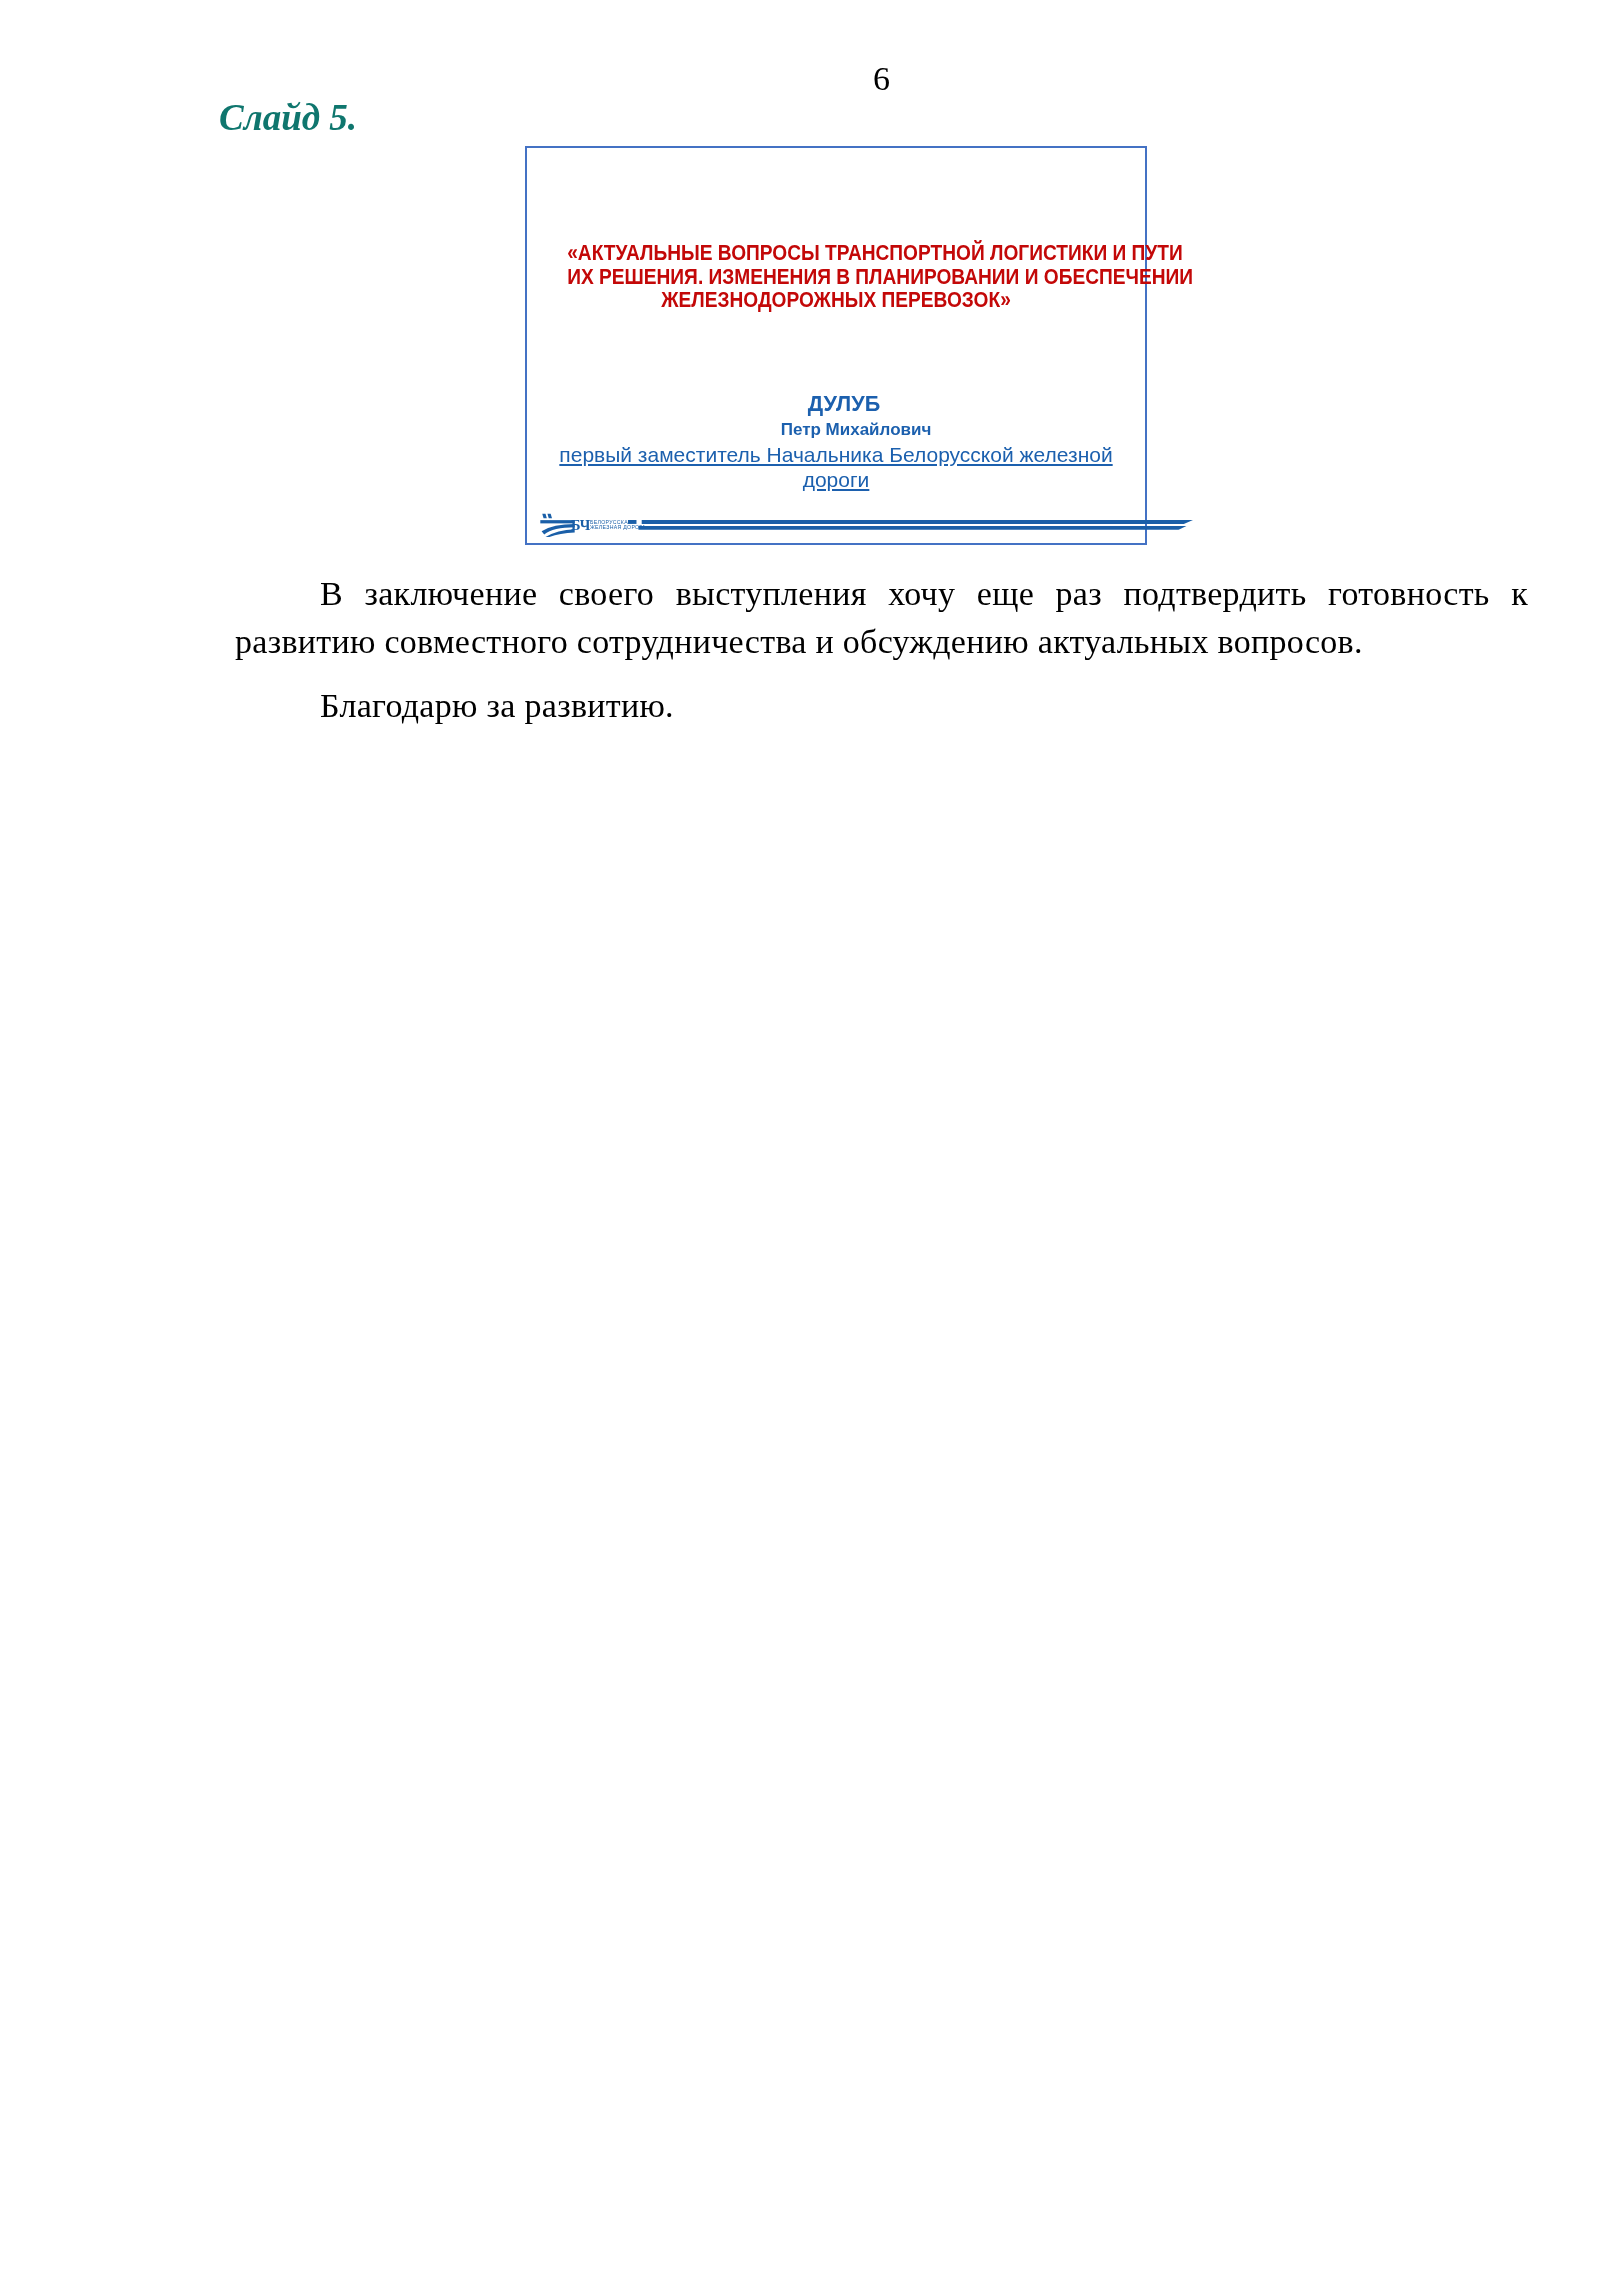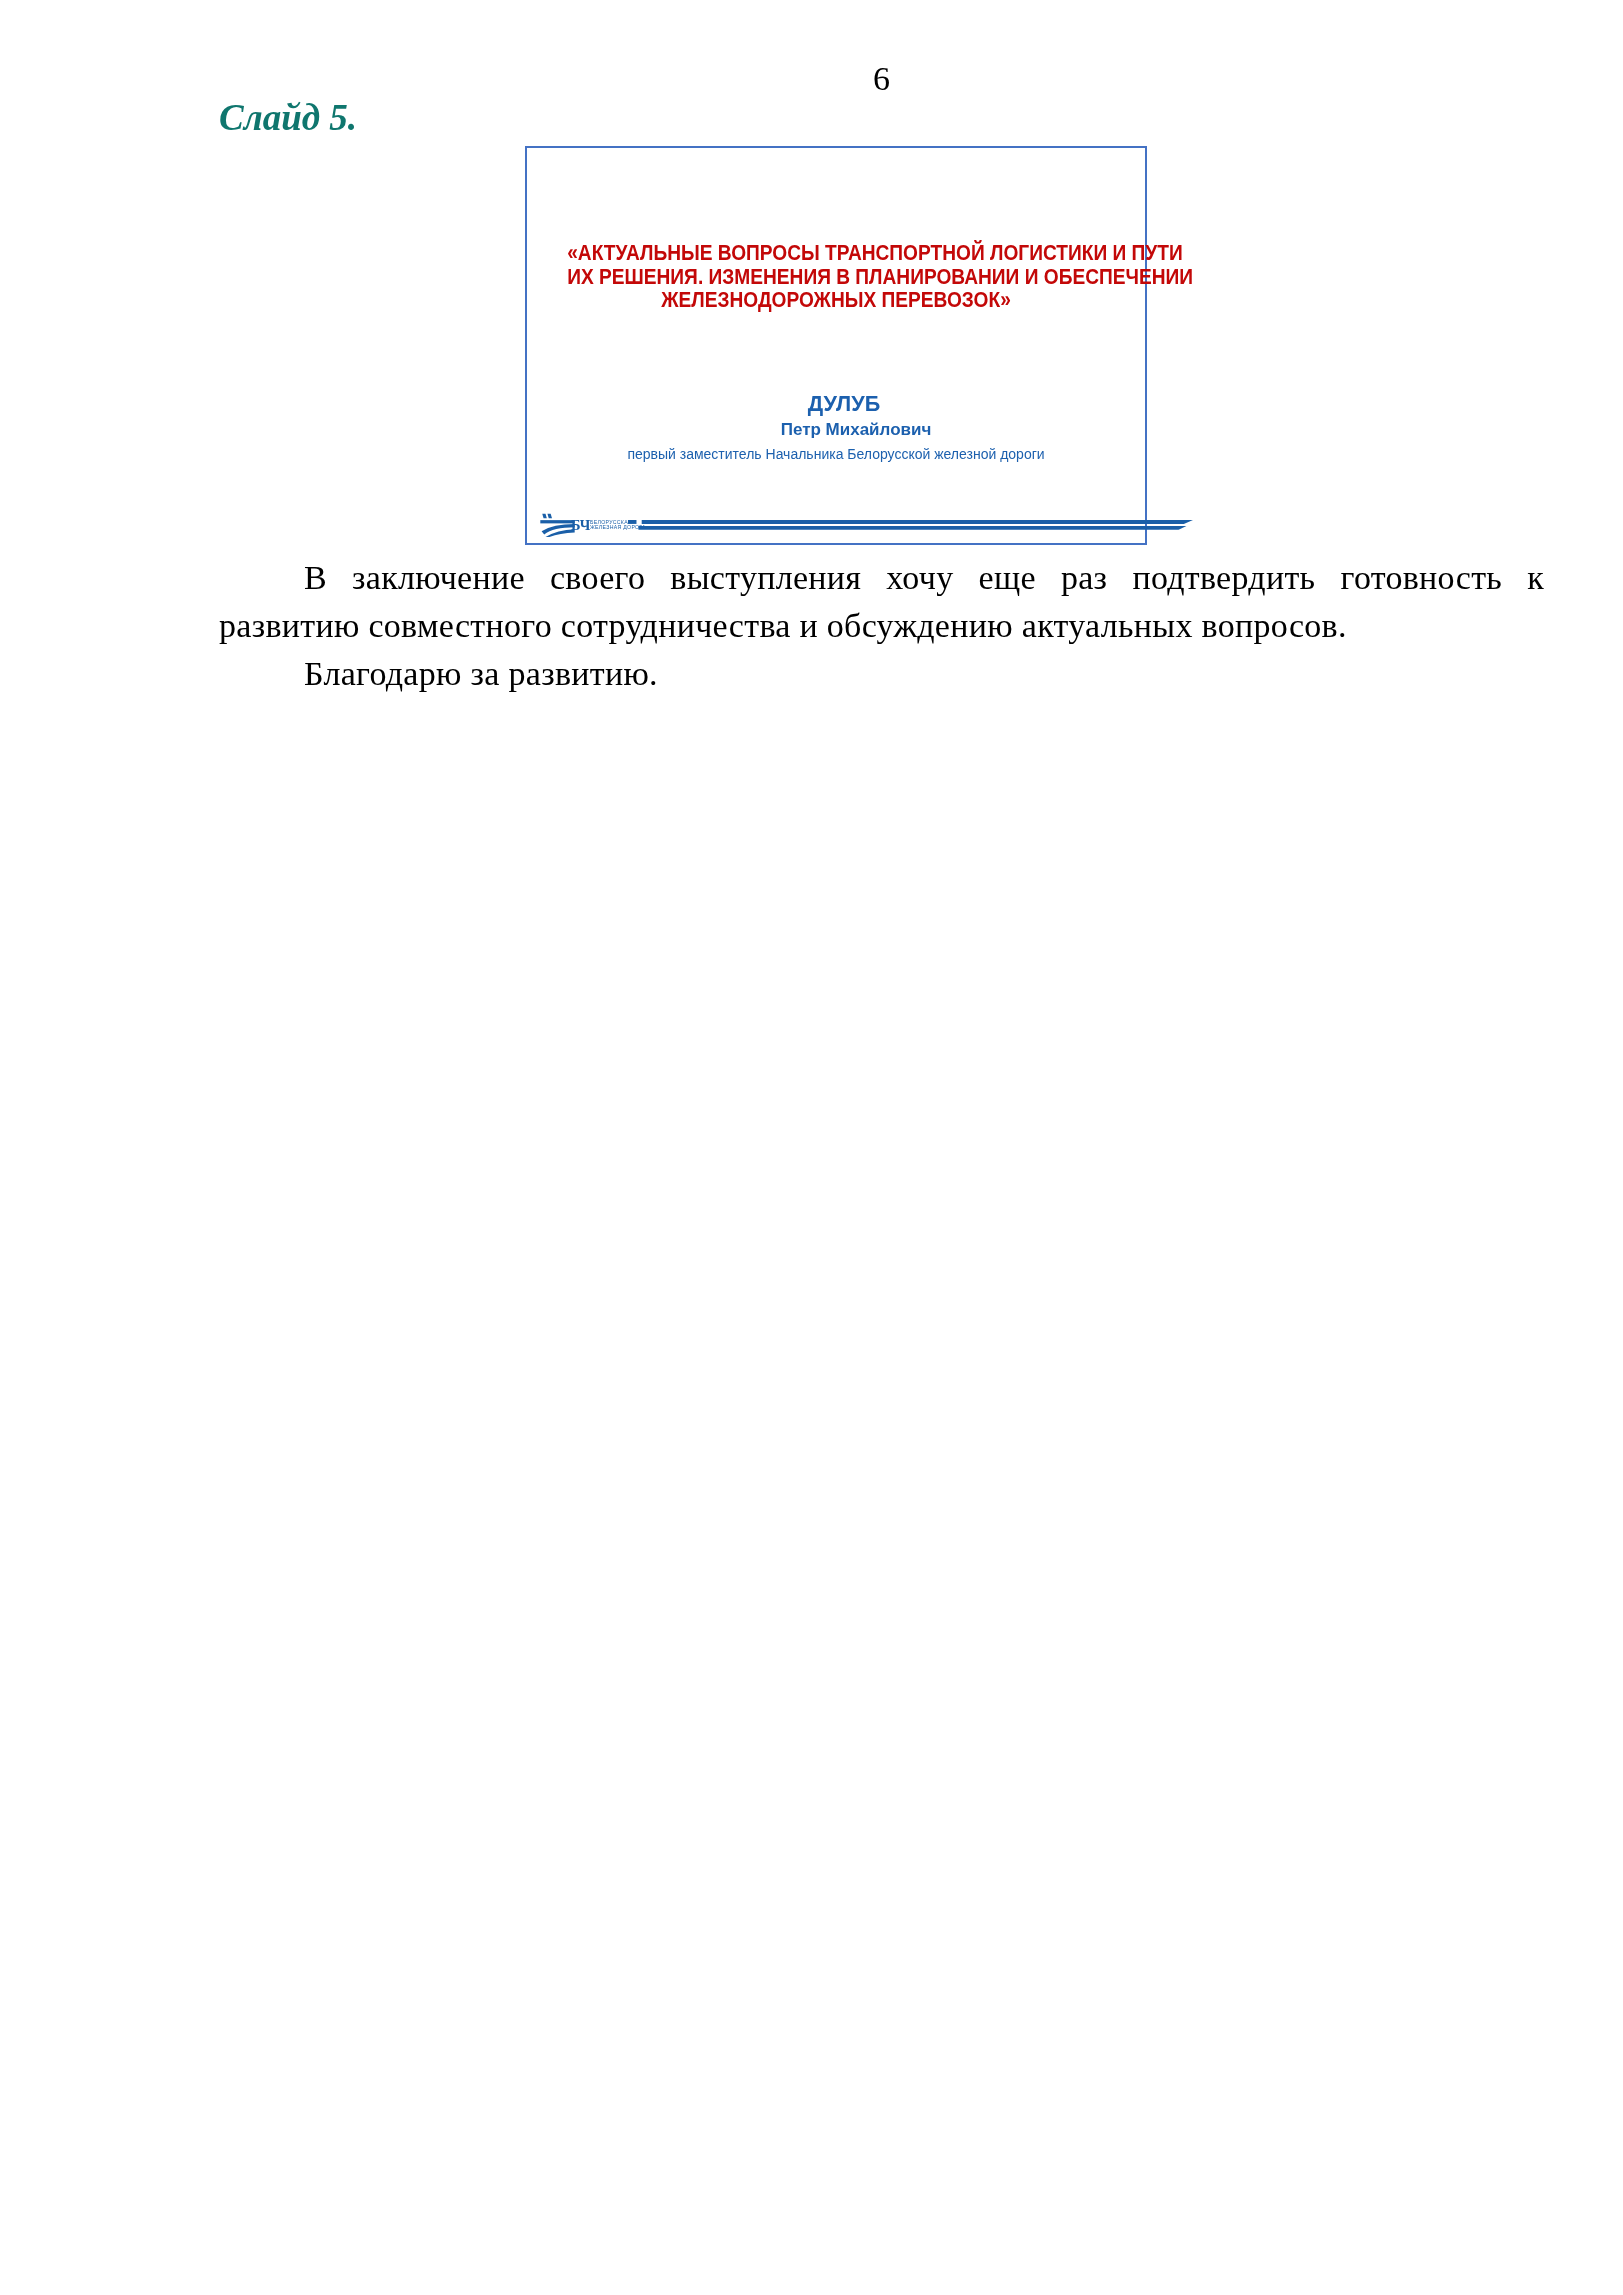--- a/index.html
+++ b/index.html
@@ -33,41 +33,41 @@
     transform:scaleX(0.87);transform-origin:50% 0;
     white-space:nowrap;
   }
   .slide-title span{display:block;}
   .speaker{
     position:absolute;left:0;right:0;top:243px;
     text-align:center;color:#1C60AE;
   }
   .speaker .surname{font-size:21.6px;font-weight:bold;line-height:26px;margin-left:16px;}
   .speaker .name{font-size:17px;font-weight:bold;line-height:25px;margin-left:40px;}
-  .speaker .position{font-size:14px;line-height:25px;}
+  .speaker .position{font-size:21px;line-height:25px;text-decoration:underline;}
   
   .logo-wing{position:absolute;left:13px;top:365px;width:35px;height:24px;}
   .logo-abbr{
     position:absolute;left:44px;top:370px;
     font-family:"Liberation Serif",serif;font-weight:bold;
     font-size:14.4px;line-height:14.4px;color:#1A5FA8;
   }
   .logo-org{
     position:absolute;left:63px;top:372px;
     font-size:5.2px;line-height:4.6px;letter-spacing:0.3px;
     color:#1A5FA8;white-space:nowrap;
   }
   .logo-stripes{position:absolute;left:99px;top:372px;width:567px;height:9.8px;}
   
   .body-text{
     position:absolute;left:219px;top:554px;width:1325px;
     font-size:34px;line-height:48px;letter-spacing:0.3px;
     color:#000;text-align:justify;
   }
-  .body-text p{margin:0;text-indent:85px;}
+  .body-text p{margin:16px;text-indent:85px;}
 </style>
 </head>
 <body>
 
 <div class="page">
 
   <div class="page-number">6</div>
 
   <div class="slide-label">Слайд 5.</div>
 

